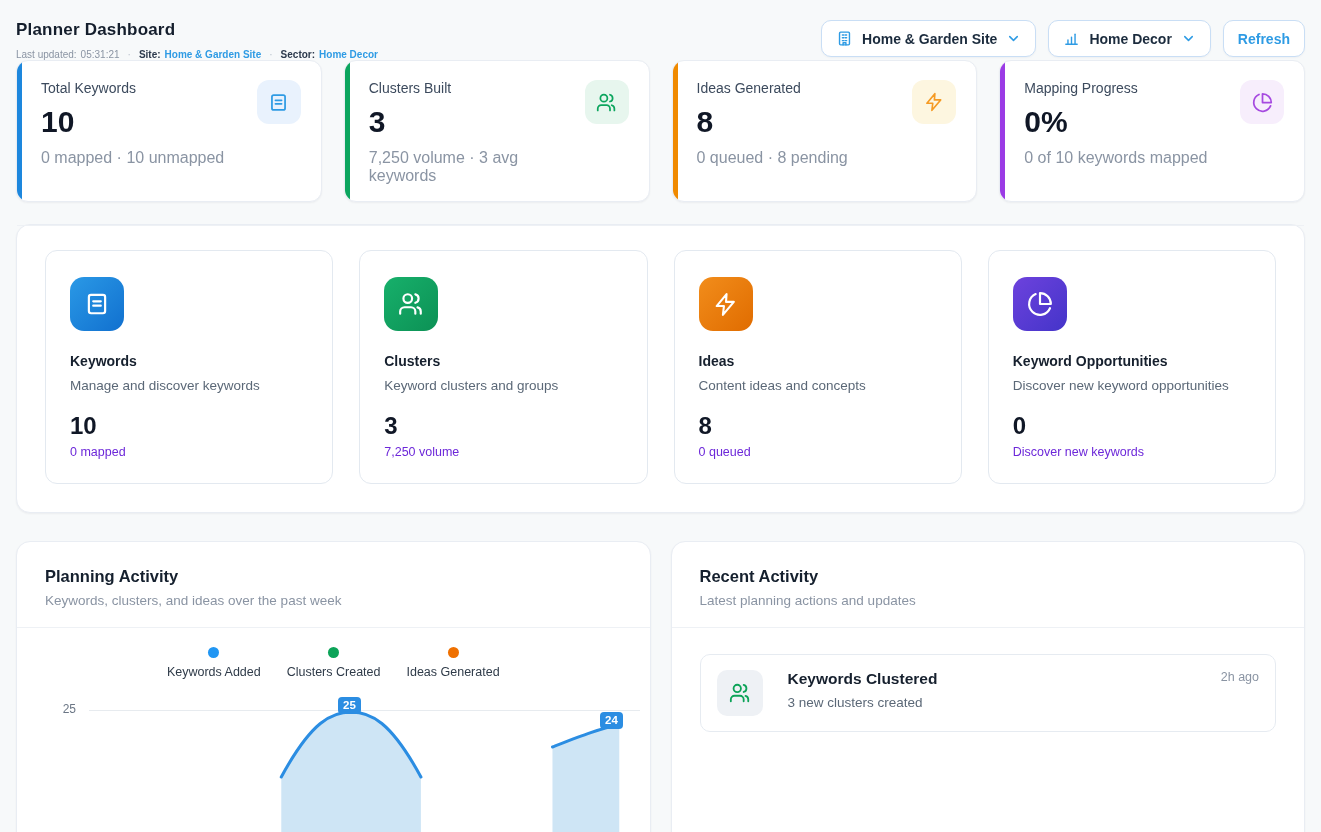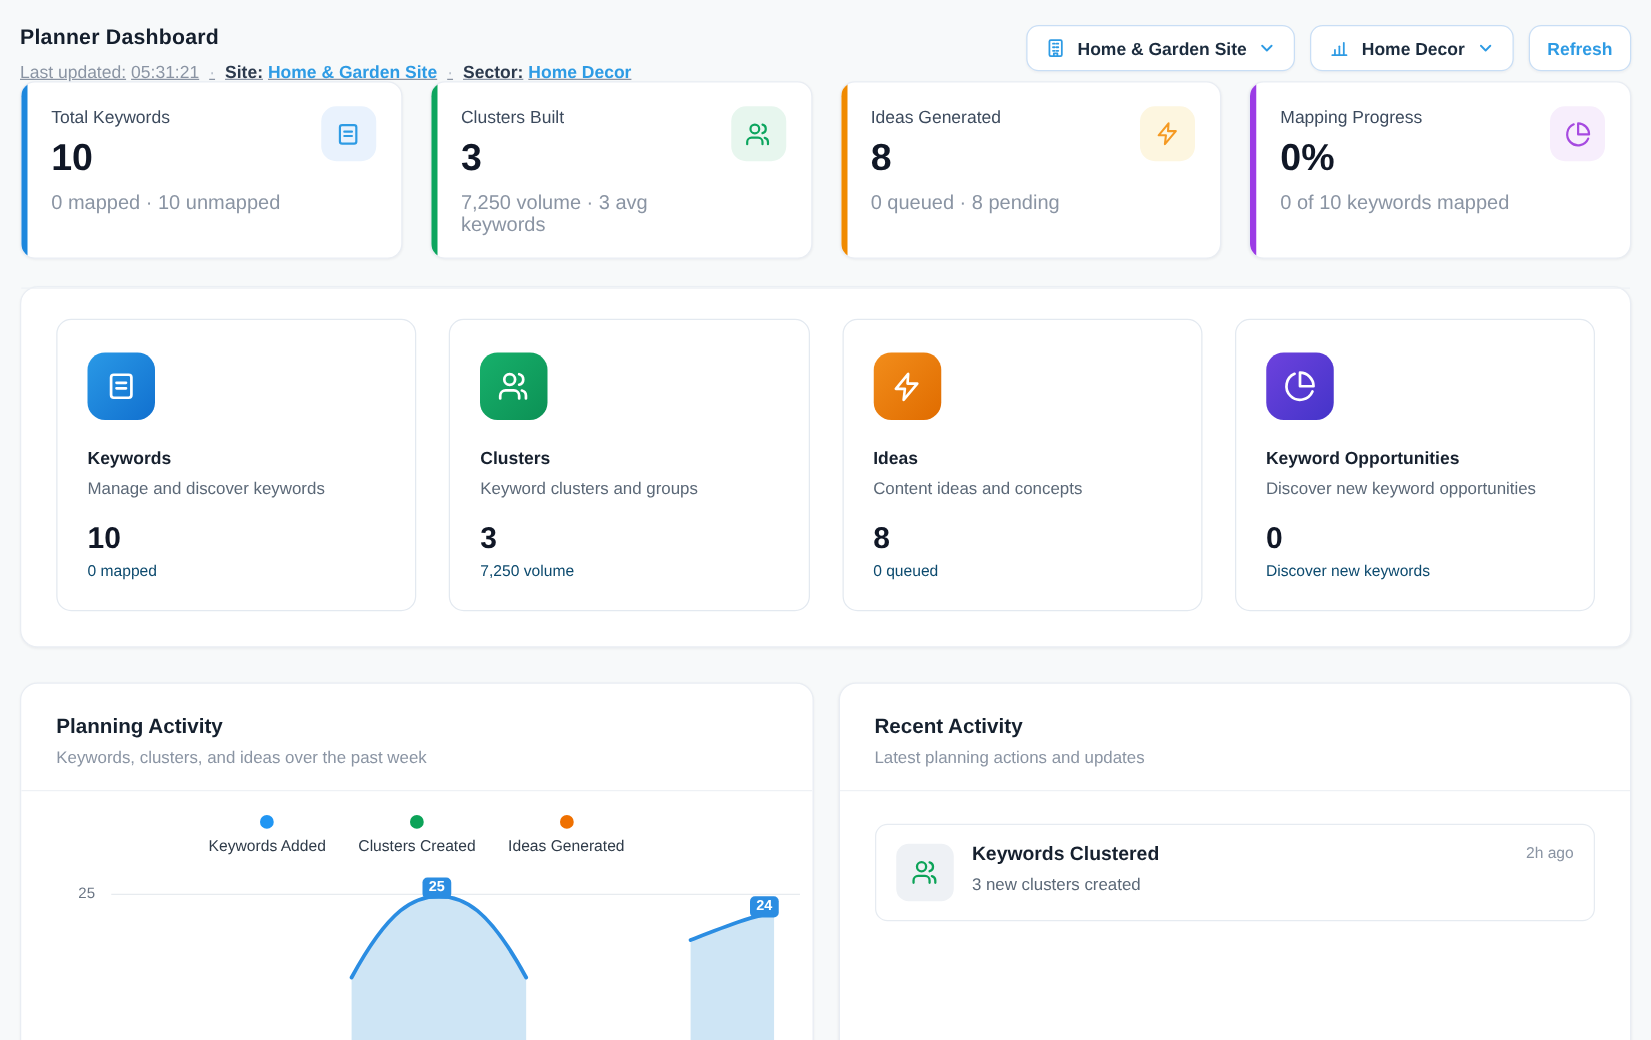--- a/index.html
+++ b/index.html
@@ -7,21 +7,21 @@
   body {
     font-family:"Liberation Sans", sans-serif;
     background:#f7f9fa;
     color:#15202e;
   }
   .page { padding:20px 16px 0 16px; }
 
   
   .header { display:flex; justify-content:space-between; align-items:flex-start; }
   .page-title { font-size:17px; font-weight:800; letter-spacing:.2px; color:#141e2c; }
-  .meta { margin-top:9px; font-size:14px; color:#8a94a3; display:flex; align-items:flex-start; gap:8px;text-decoration:underline; }
+  .meta { margin-top:9px; font-size:10px; color:#8a94a3; display:flex; align-items:flex-start; gap:8px; }
   .meta .strong { color:#2c3a4d; font-weight:700; }
   .meta .link { color:#2e9be4; font-weight:700; text-decoration:none; cursor:pointer; }
   .meta .dot { color:#b9c1cc; }
   .header-right { display:flex; gap:12px; align-items:center; }
   .selector, .refresh-btn {
     display:flex; align-items:center; gap:9px;
     background:#fff; border:1px solid #c9def5; border-radius:10px;
     height:37px; padding:0 14px; cursor:pointer;
     font-family:inherit; font-size:14px; font-weight:700; color:#1b2b3d;
     box-shadow:0 1px 2px rgba(16,24,40,.04);
@@ -69,21 +69,21 @@
     padding:26px 24px 24px 24px; cursor:pointer;
   }
   .module-icon { width:54px; height:54px; border-radius:14px; display:flex; align-items:center; justify-content:center; color:#fff; }
   .grad-blue   { background:linear-gradient(135deg,#2a99e6,#1170cf); }
   .grad-green  { background:linear-gradient(135deg,#17b06b,#0c9155); }
   .grad-orange { background:linear-gradient(135deg,#f28d1b,#e06c00); }
   .grad-indigo { background:linear-gradient(135deg,#6d42dd,#4434c9); }
   .module-title { font-size:14px; font-weight:800; color:#16202e; margin-top:22px; }
   .module-desc { font-size:13.5px; color:#5b6877; margin-top:9px; }
   .module-value { font-size:24px; font-weight:800; color:#101726; margin-top:19px; }
-  .module-sub { font-size:12.5px; color:#0c4a6e; margin-top:5px; }
+  .module-sub { font-size:12.5px; color:#6d28d9; margin-top:5px; }
 
   
   .bottom-grid { display:grid; grid-template-columns:1fr 1fr; gap:20px; margin-top:28px; }
   .bottom-card { background:#fff; border:1px solid #e9edf3; border-radius:14px; box-shadow:0 1px 2px rgba(16,24,40,.05); height:400px; overflow:hidden; }
 
   
   .legend-row { display:flex; justify-content:center; gap:26px; margin-top:19px; }
   .legend-item { display:flex; align-items:center; gap:7px; font-size:12.5px; color:#2f3b49; cursor:pointer;flex-direction:column; }
   .legend-dot { width:11px; height:11px; border-radius:50%; }
   .dot-blue { background:#2196f3; } .dot-green { background:#0ca358; } .dot-orange { background:#ef7000; }
@@ -96,21 +96,21 @@
   .point-badge {
     position:absolute; background:#2b8de2; color:#fff; font-size:11.5px; font-weight:700;
     padding:1px 5px; border-radius:4px; line-height:15px;
   }
   .badge-25 { left:calc(47.6% - 13px); top:-2px; }
   .badge-24 { left:calc(95.2% - 13px); top:13px; }
 
   
   .activity-item {
     margin:26px 28px 0 28px; border:1px solid #e6ebf1; border-radius:10px;
-    padding:15px 16px; display:flex; gap:15px; background:#fff; cursor:pointer;
+    padding:15px 16px; display:flex; gap:25px; background:#fff; cursor:pointer;
   }
   .activity-chip { width:46px; height:46px; border-radius:10px; background:#eef1f5; color:#0ca358; display:flex; align-items:center; justify-content:center; flex:none; }
   .activity-body { flex:1; }
   .activity-top { display:flex; justify-content:space-between; align-items:flex-start; }
   .activity-title { font-size:15.5px; font-weight:800; color:#16202e; }
   .activity-time { font-size:12.5px; color:#8a94a3; }
   .activity-desc { font-size:13.5px; color:#5b6877; margin-top:7px; }
 
   svg.ic { display:block; }
 </style>

